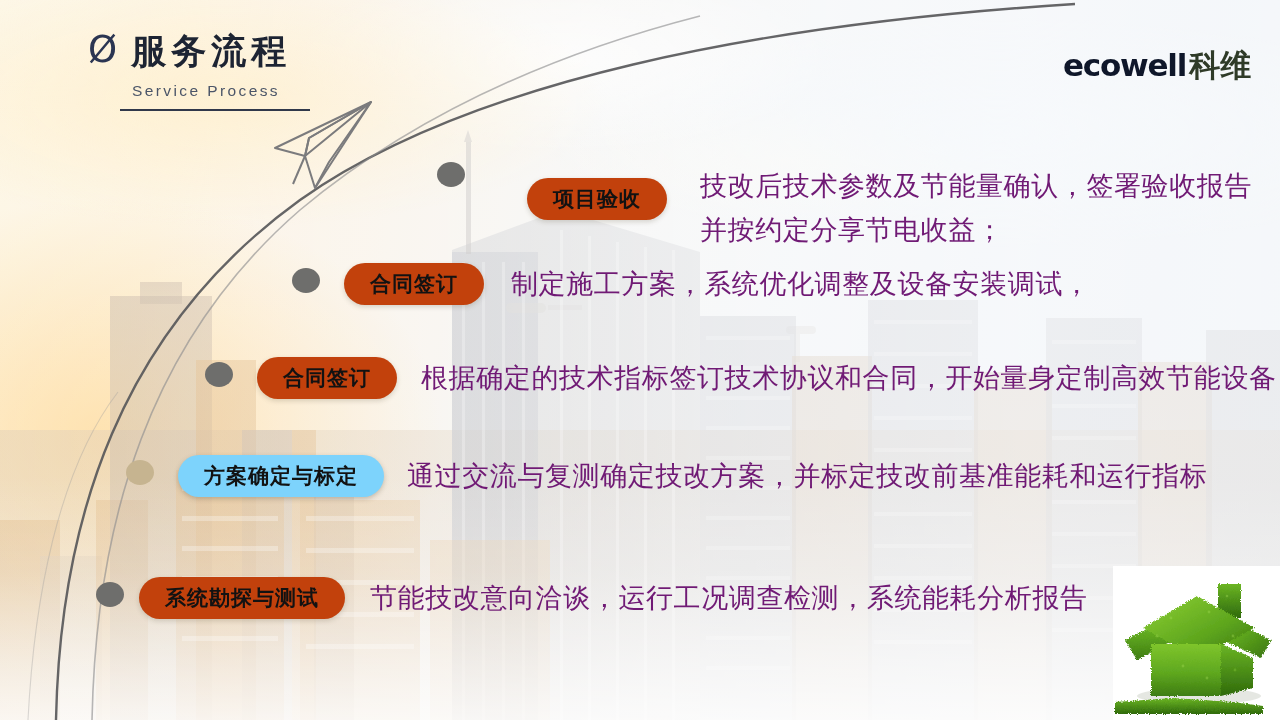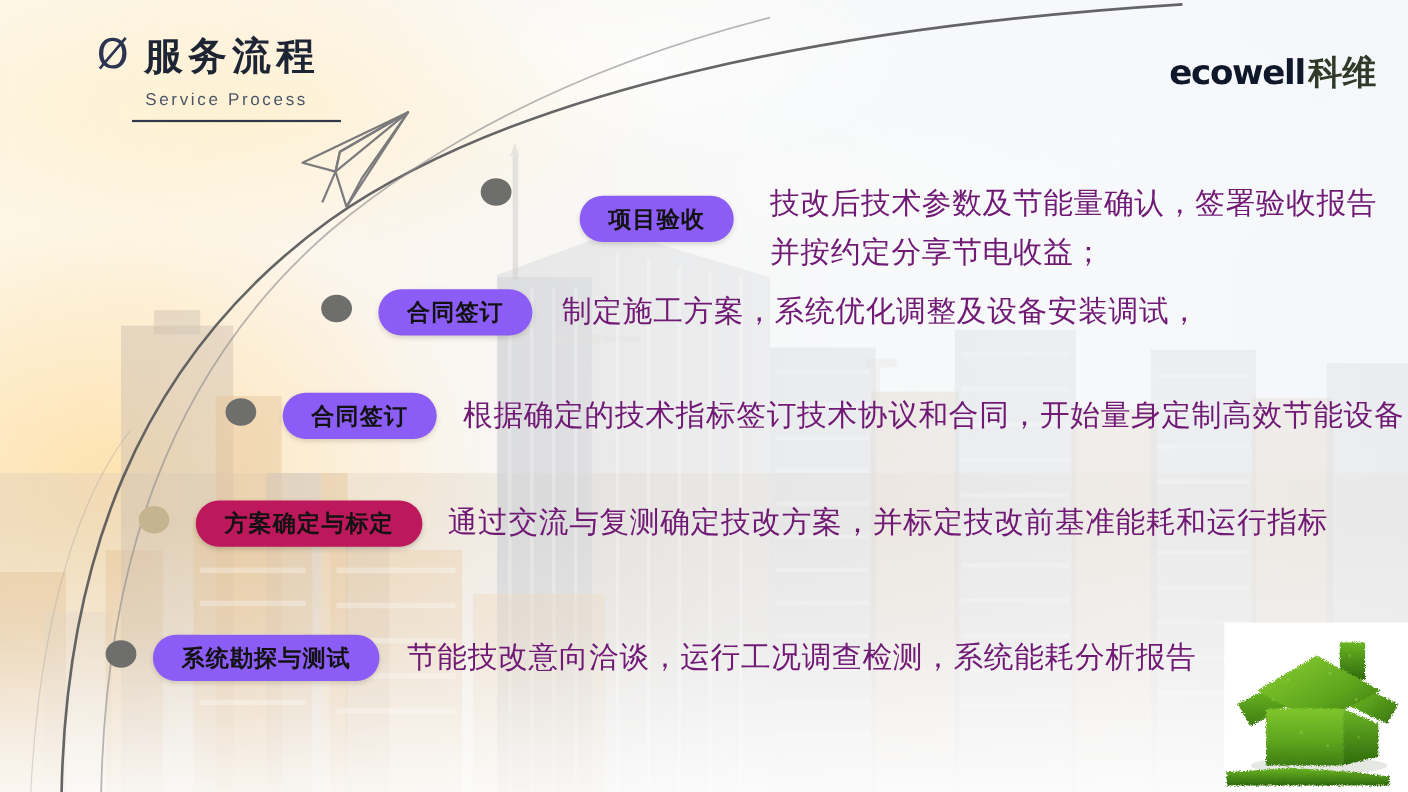--- a/index.html
+++ b/index.html
@@ -110,28 +110,28 @@
   }
   .step-dot {
     position: absolute;
     width: 28px; height: 25px; border-radius: 50%;
     background: #6e6e6c;
   }
   .pill {
     display: inline-flex; align-items: center; justify-content: center;
     height: 42px;
     border-radius: 21px;
-    background: #8b5cf6;
+    background: #c2410c;
     padding: 0 26px;
     font-size: 21px; font-weight: bold; color: #121212;
     letter-spacing: 1px;
     font-family: "DejaVu Sans", sans-serif;
     box-shadow: 0 2px 5px rgba(90,80,60,.22);
   }
-  .pill.accent { background: #be185d; box-shadow: 0 2px 5px rgba(90,80,60,.30); }
+  .pill.accent { background: #7dd3fc; box-shadow: 0 2px 5px rgba(90,80,60,.30); }
 
   .step-desc {
     font-size: 27px; color: #701a75;
     letter-spacing: .6px; line-height: 1.62;
     font-family: "DejaVu Sans", sans-serif;
     white-space: pre-line;
   }
 
   
   #step-5 { left: 437px; top: 155px; }           

